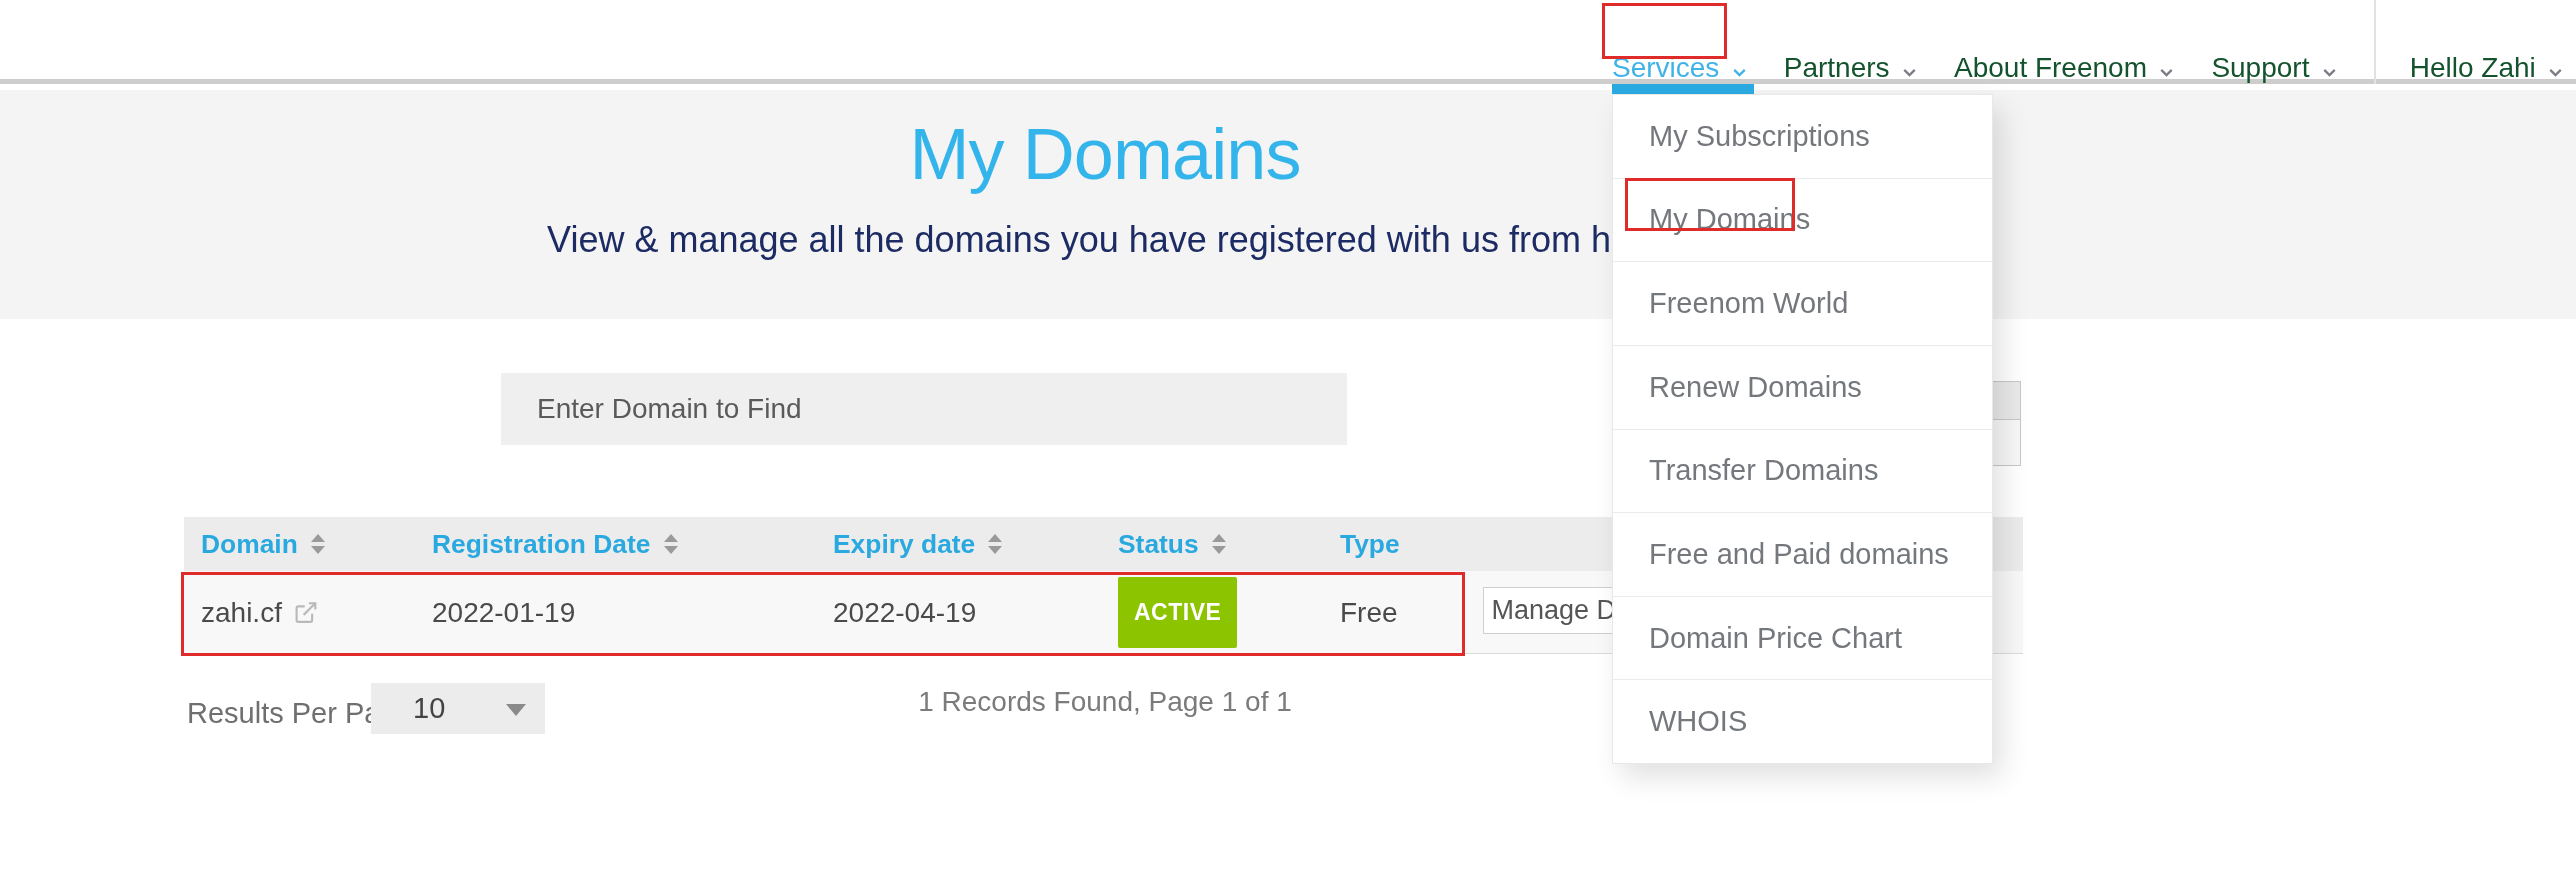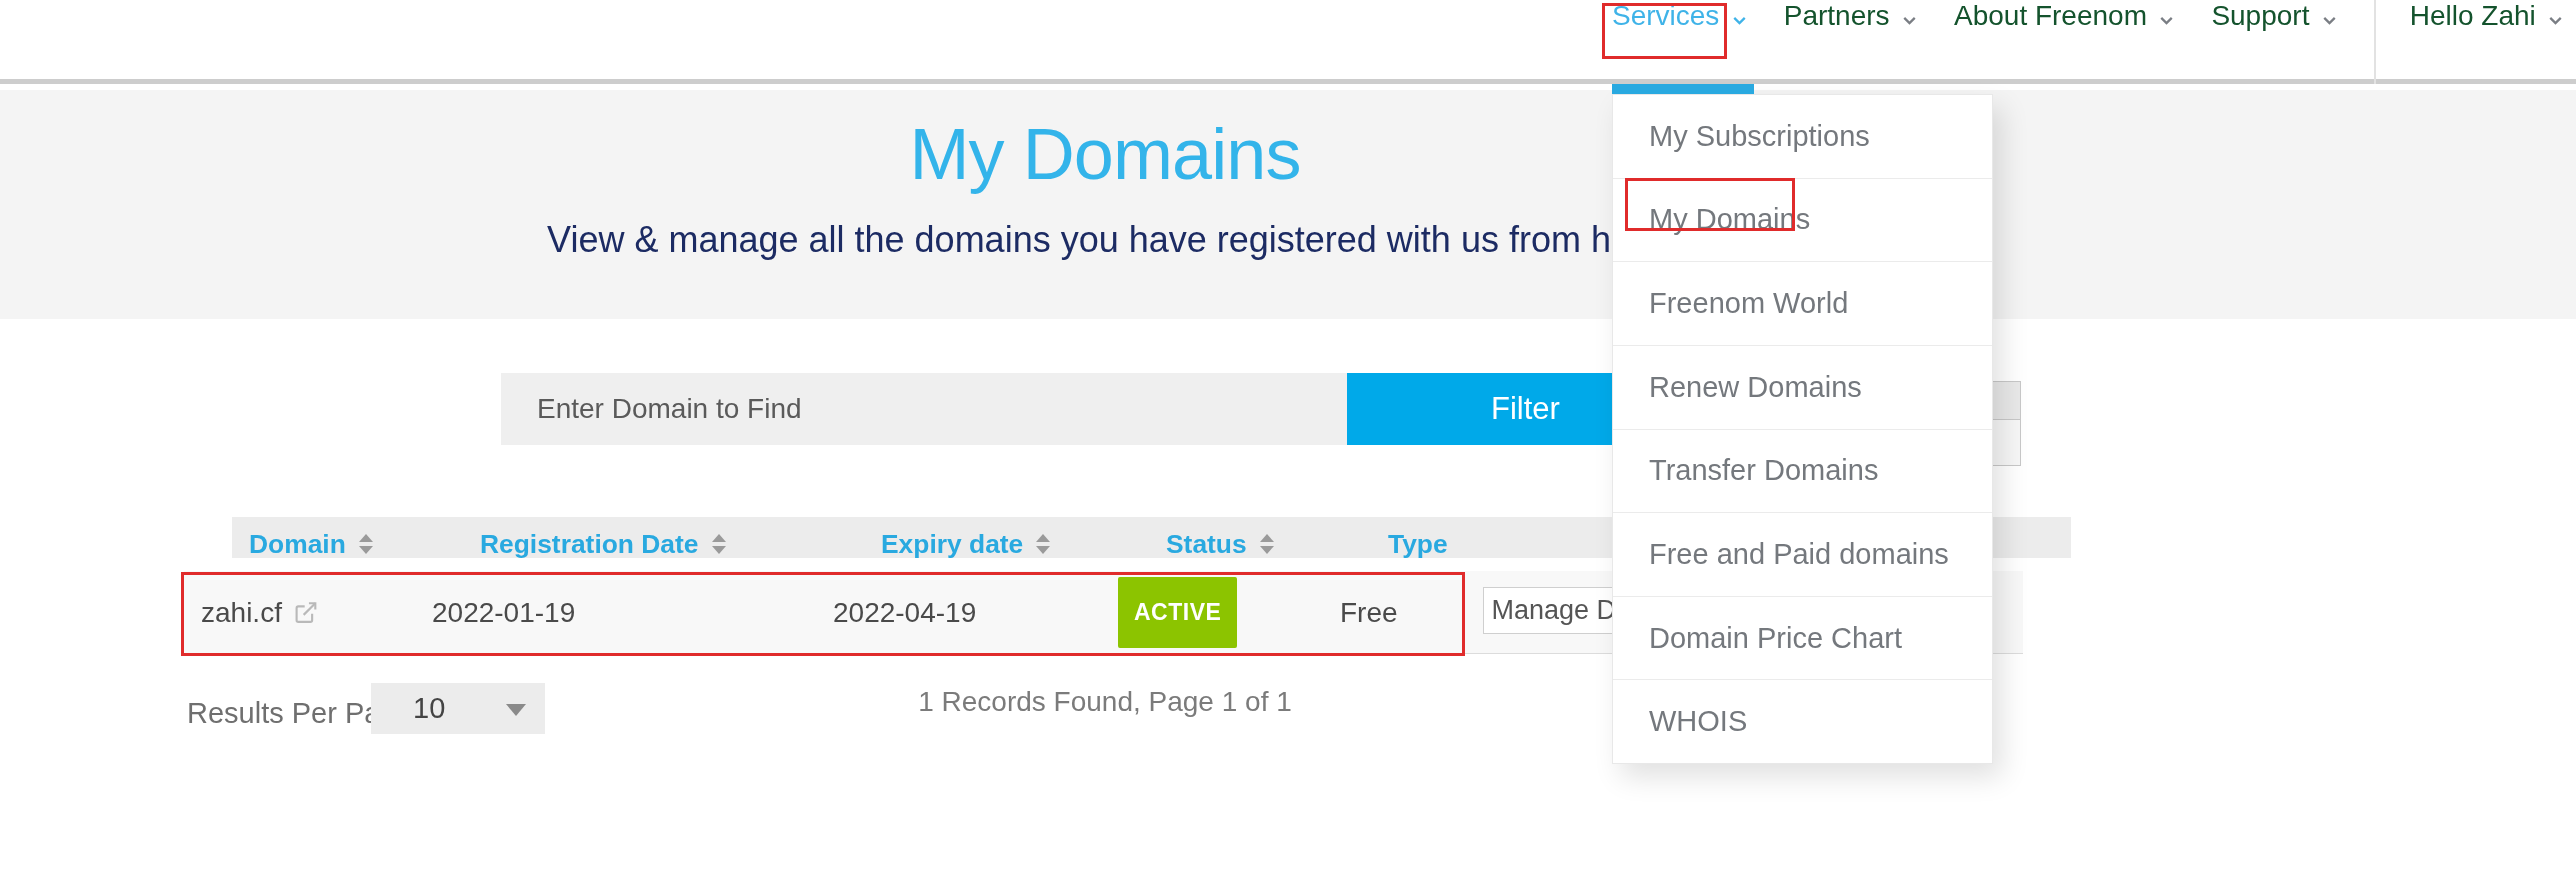--- a/index.html
+++ b/index.html
@@ -3,21 +3,21 @@
 <meta charset="utf-8">
 <style>
   * { margin:0; padding:0; box-sizing:border-box; }
   html,body { width:2576px; height:886px; background:#ffffff; overflow:hidden;
               font-family:"Liberation Sans","DejaVu Sans",sans-serif; }
   #stage { position:relative; width:2576px; height:886px; background:#fff; }
 
   
   .header { position:absolute; left:0; top:0; width:2576px; height:84px; background:#fff;
             border-bottom:5.7px solid #cdcdcd; z-index:30; }
-  .nav { position:absolute; left:1612px; top:0; height:84px; display:flex; align-items:flex-start; gap:34px; }
+  .nav { position:absolute; left:1612px; top:0; height:84px; display:flex; align-items:flex-end; gap:34px; }
   .nav-item { display:flex; align-items:center; gap:9.4px; font-size:28px; color:#14532d; cursor:pointer; white-space:nowrap; }
   .nav-item.active { color:#3fb3e8; }
   .chev { width:21px; height:21px; display:inline-block; }
   .chev svg { width:21px; height:21px; stroke:#7a7e84; stroke-width:2.6; fill:none; }
   .nav-item.active .chev svg { stroke:#3fb3e8; }
   .nav-divider { width:1.9px; height:84px; background:#e2e2e2; align-self:flex-start; }
   .active-bar { position:absolute; left:1612px; top:84px; width:142px; height:10.4px; background:#29a9e0; z-index:45; }
 
   
   .hero { position:absolute; left:0; top:90px; width:2576px; height:229px; background:#f4f4f4; }
@@ -33,21 +33,21 @@
   .search-input::placeholder { color:#5a5a5a; opacity:1; }
   .filter-btn { position:absolute; left:1347px; top:373px; width:357px; height:72px;
                 background:#00a9e9; color:#fff; font-size:31px; border:none; cursor:pointer;
                 display:flex; align-items:center; justify-content:center; font-family:inherit; }
   .sliver-a { position:absolute; left:1707px; top:381px; width:314px; height:39px;
               background:#e9e9e9; border:0.9px solid #c8c8c8; z-index:10; }
   .sliver-b { position:absolute; left:1707px; top:419px; width:314px; height:47px;
               background:#f7f7f7; border:0.9px solid #c8c8c8; z-index:10; }
 
   
-  .thead { position:absolute; left:184px; top:517px; width:1839px; height:41px; background:#ececec;margin-left:48px; }
+  .thead { position:absolute; left:184px; top:517px; width:1839px; height:54px; background:#ececec; }
   .th { position:absolute; top:0; height:54px; display:flex; align-items:center;
         font-size:26.4px; font-weight:700; color:#29a9e0; cursor:pointer; }
   .th.c0{left:17px}.th.c1{left:248px}.th.c2{left:649px}.th.c3{left:934px}.th.c4{left:1156px;cursor:default}
   .sort { display:inline-flex; flex-direction:column; gap:3.8px; margin-left:13.2px; }
   .sort i { display:block; width:0; height:0; border-left:7.6px solid transparent; border-right:7.6px solid transparent; }
   .sort .up { border-bottom:8.5px solid #9a9a9a; }
   .sort .dn { border-top:8.5px solid #9a9a9a; }
 
   .trow { position:absolute; left:184px; top:571px; width:1839px; height:83px; background:#f8f8f8;
           border-bottom:1.9px solid #dcdcdc; }
@@ -90,21 +90,20 @@
 </head>
 <body>
 
 <div id="stage">
 
   <div class="hero"></div>
   <div class="hero-title">My Domains</div>
   <div class="hero-sub">View &amp; manage all the domains you have registered with us from here</div>
 
   <input class="search-input" type="text" placeholder="Enter Domain to Find" style="">
-  <button class="filter-btn">Filter</button>
   <div class="sliver-a"></div>
   <div class="sliver-b"></div>
 
   <div class="thead">
     <div class="th c0">
       <span>Domain</span>
       <span class="sort">
           <i class="up"></i>
           <i class="dn"></i>
         </span>

